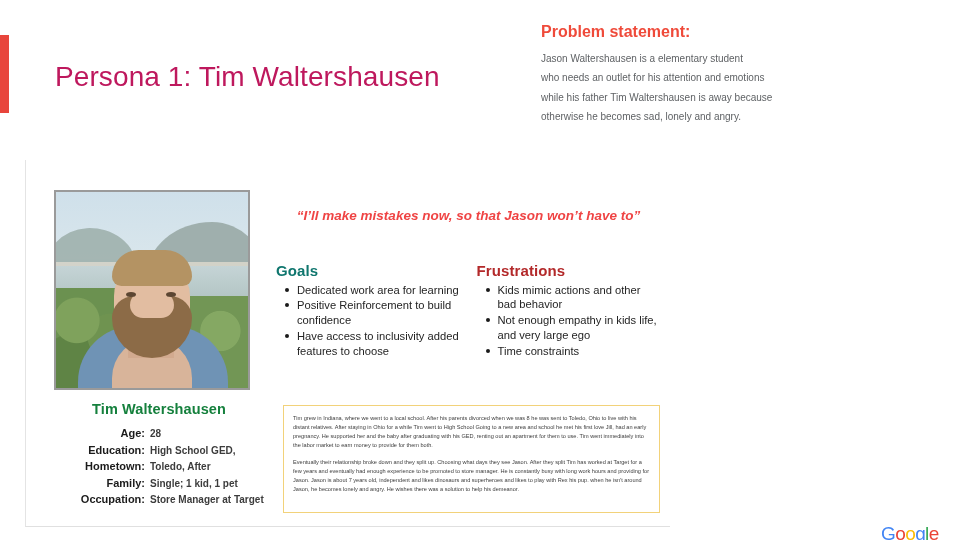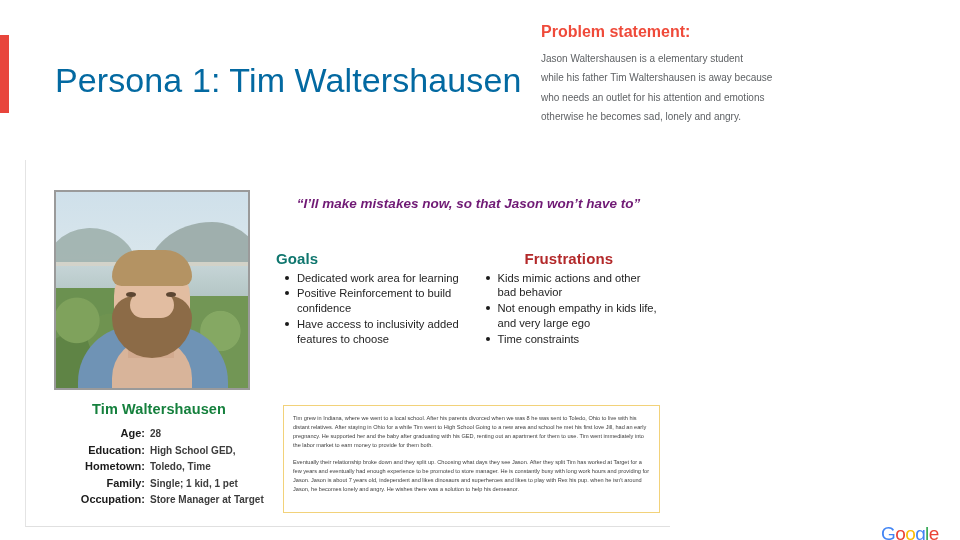--- a/index.html
+++ b/index.html
@@ -24,23 +24,23 @@
     width: 9px;
     height: 78px;
     background: #e8453c;
   }
 
   .slide-title {
     position: absolute;
     left: 55px;
     top: 60px;
     width: 470px;
-    font-size: 34px;
+    font-size: 28px;
     font-weight: 400;
-    color: #0369a1;
+    color: #be185d;
     letter-spacing: 0.1px;
     line-height: 1.2;
   }
 
   
   .problem-block {
     position: absolute;
     left: 541px;
     top: 22px;
     width: 400px;
@@ -233,41 +233,41 @@
   .persona-right {
     position: absolute;
     left: 250px;
     top: 34px;
     width: 385px;
   }
   .persona-quote {
     font-style: italic;
     font-weight: bold;
     font-size: 13.5px;
-    color: #701a75;
+    color: #ef4444;
     text-align: center;
     line-height: 1.45;
     width: 360px;
-    margin: 0 auto;
+    margin: 12px auto;
   }
 
   .gf-wrap {
     display: flex;
     margin-top: 36px;
   }
   .gf-col { width: 50%; }
   .gf-col.frustrations { padding-left: 16px; }
   .gf-heading {
     font-size: 15px;
     font-weight: bold;
     margin: 0 0 4px 0;
     letter-spacing: .1px;
   }
   .gf-heading.goals { color: #0f766e; }
-  .gf-heading.frustrations { color: #b3292a; text-align: center; }
+  .gf-heading.frustrations { color: #b3292a; }
   .gf-list {
     margin: 0;
     padding-left: 21px;
     list-style: none;
   }
   .gf-list li {
     font-size: 11.2px;
     color: #242424;
     line-height: 1.33;
     margin-bottom: 1px;
@@ -324,22 +324,22 @@
 <body>
 
 <div class="accent-bar"></div>
 
 <div class="slide-title">Persona 1: Tim Waltershausen</div>
 
 <div class="problem-block">
   <div class="problem-heading">Problem statement:</div>
   <div class="problem-body">
     <div>Jason Waltershausen is a elementary student</div>
+    <div>who needs an outlet for his attention and emotions</div>
     <div>while his father Tim Waltershausen is away because</div>
-    <div>who needs an outlet for his attention and emotions</div>
     <div>otherwise he becomes sad, lonely and angry.</div>
   </div>
 </div>
 
 <div class="persona-card">
 
   <div class="persona-left">
     <div class="persona-photo">
       <div class="ph-hill-l"></div>
       <div class="ph-hill-r"></div>
@@ -364,21 +364,21 @@
       <div class="fact-row">
         <div class="fact-label">Age:</div>
         <div class="fact-value">28</div>
       </div>
       <div class="fact-row">
         <div class="fact-label">Education:</div>
         <div class="fact-value">High School GED,</div>
       </div>
       <div class="fact-row">
         <div class="fact-label">Hometown:</div>
-        <div class="fact-value">Toledo, Time</div>
+        <div class="fact-value">Toledo, After</div>
       </div>
       <div class="fact-row">
         <div class="fact-label">Family:</div>
         <div class="fact-value">Single; 1 kid, 1 pet</div>
       </div>
       <div class="fact-row">
         <div class="fact-label">Occupation:</div>
         <div class="fact-value">Store Manager at Target</div>
       </div>
     </div>

